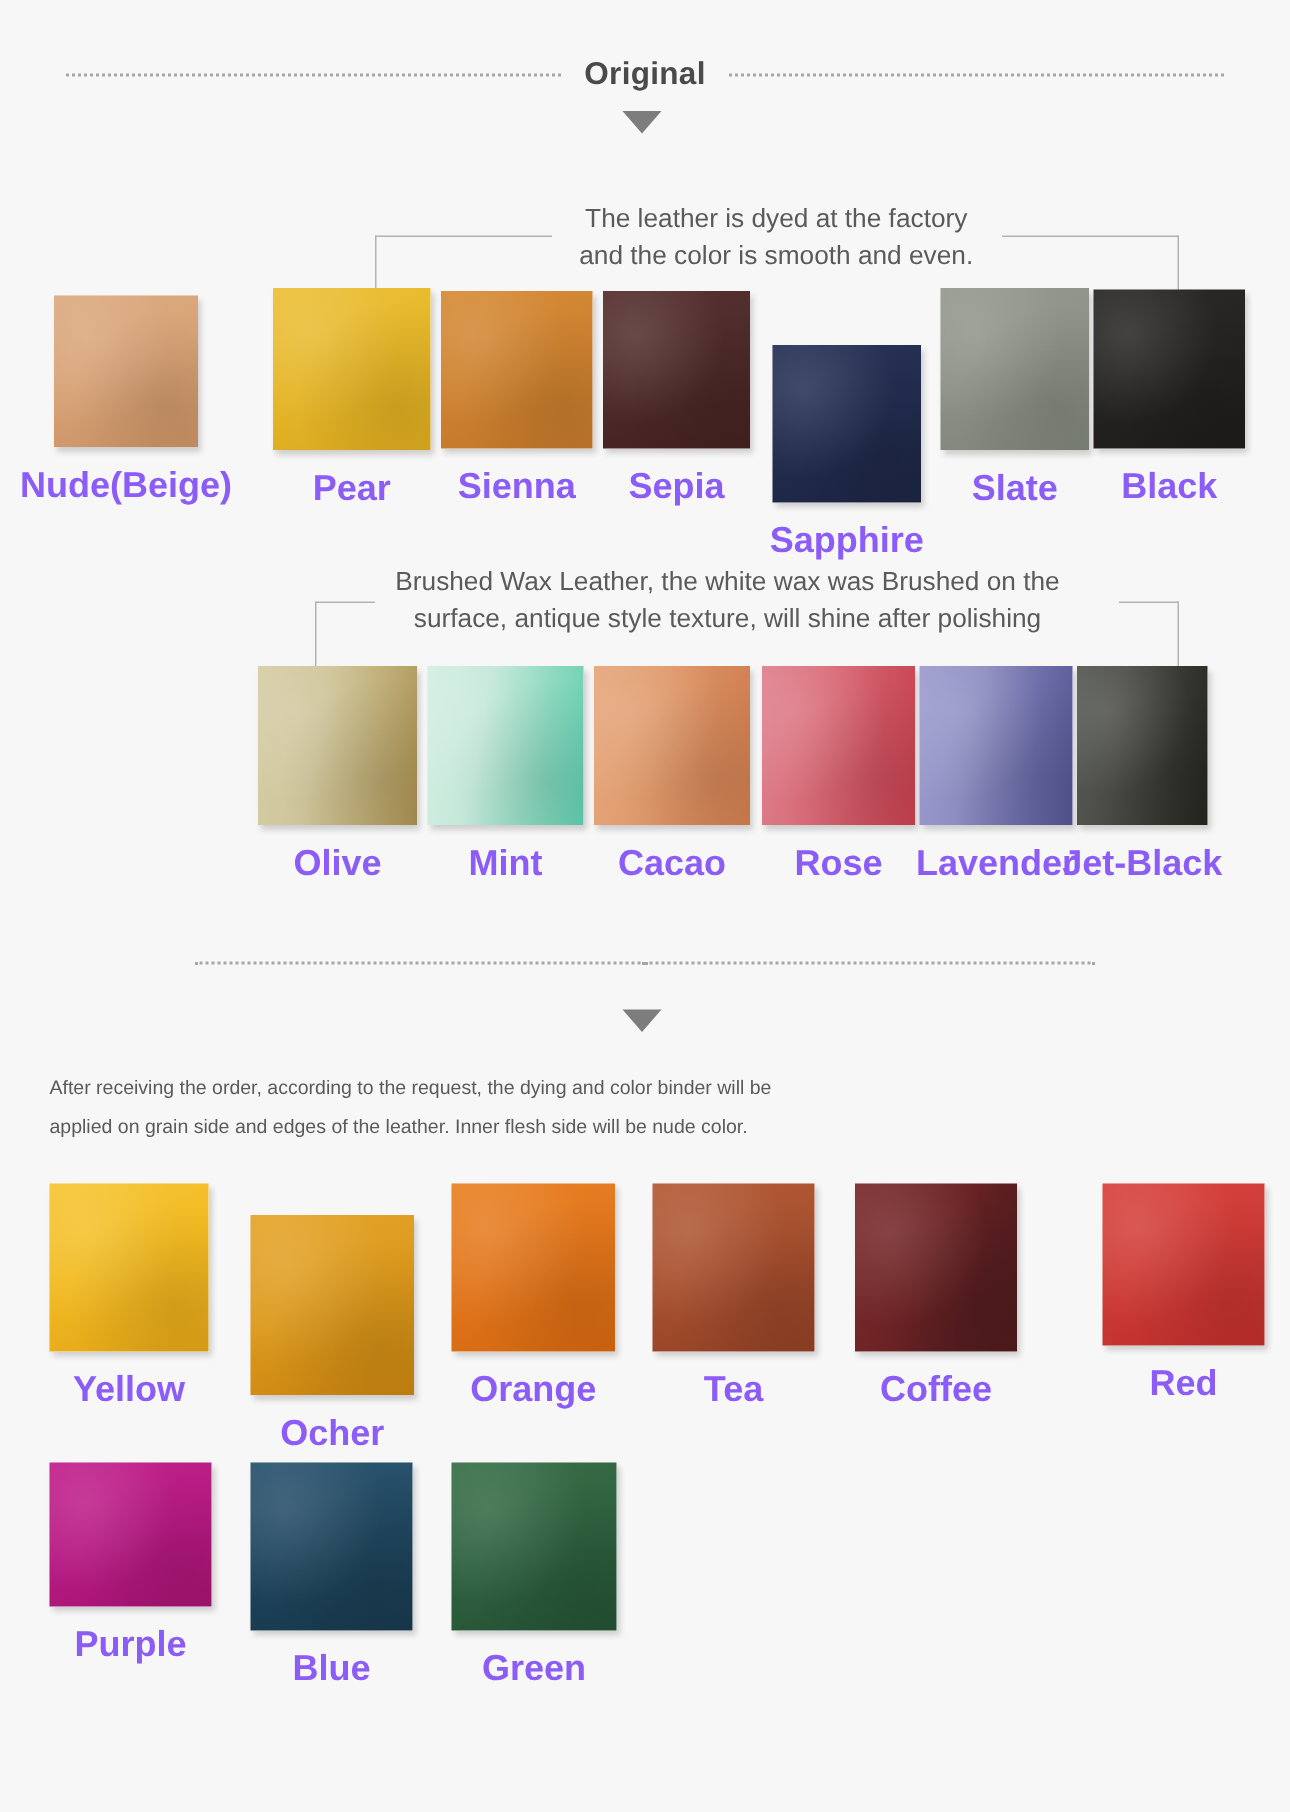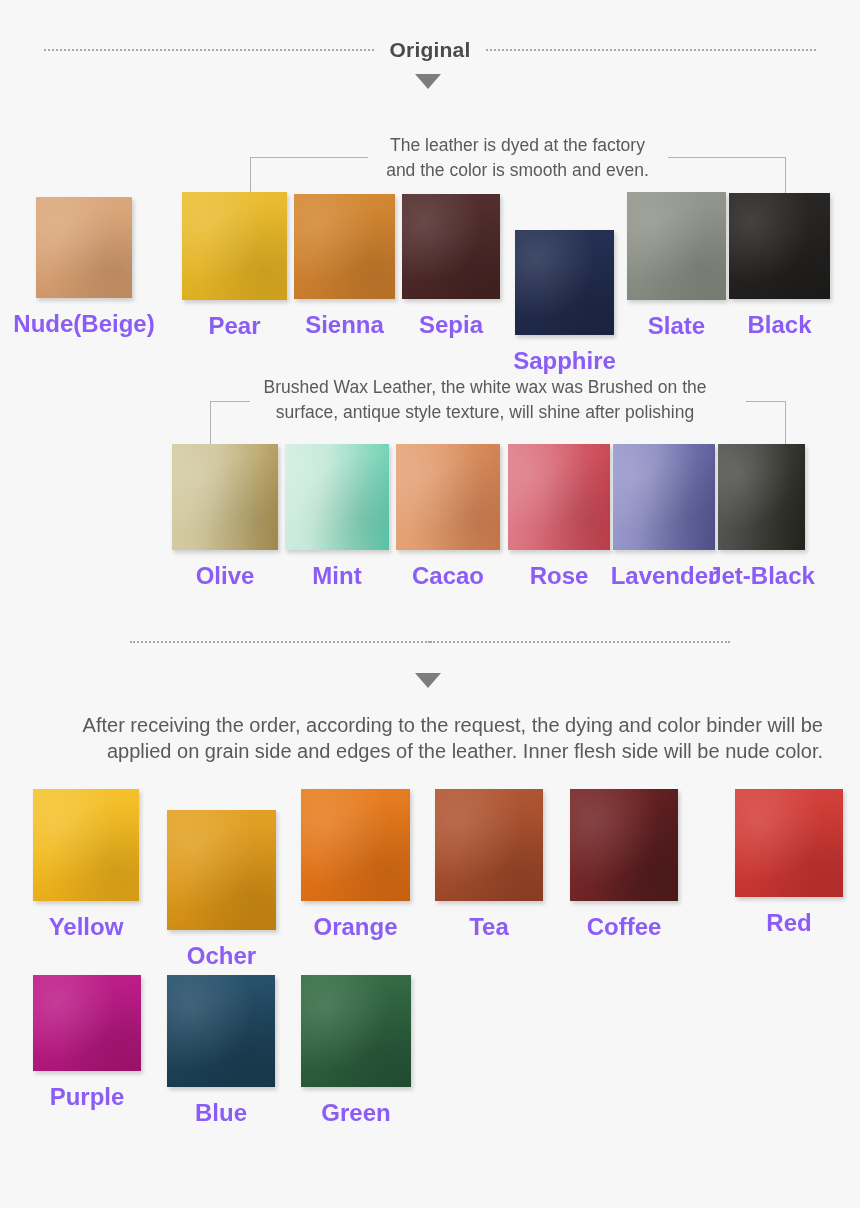--- a/index.html
+++ b/index.html
@@ -95,25 +95,24 @@
     margin-top: 12px;
     font-size: 24px;
     font-weight: bold;
     color: #8b5cf6;
     white-space: nowrap;
   }
 
   
   .paragraph {
     position: absolute;
-    font-size: 20px;
+    font-size: 13px;
     line-height: 26px;
     color: #5a5a5a;
     white-space: pre-line;
-    text-align: right;
   }
 </style>
 </head>
 <body>
 
 <div class="section-header" style="top:38px;">
   <div class="dot-rule" style="width:330px;"></div>
   <div class="section-title">Original</div>
   <div class="dot-rule" style="width:330px;"></div>
 </div>

